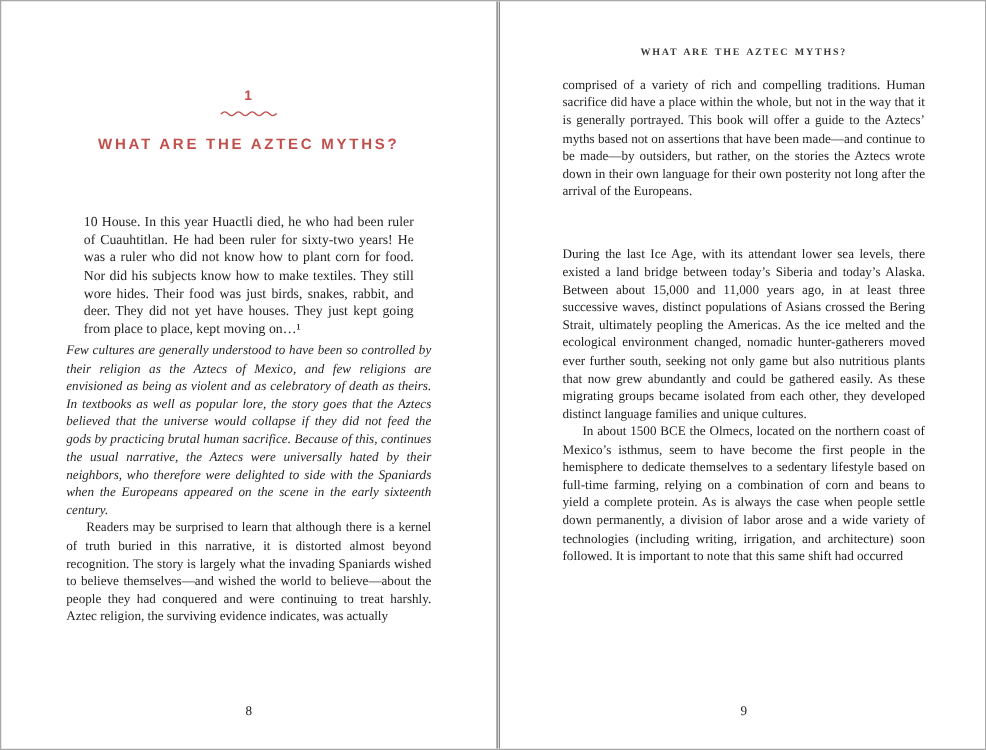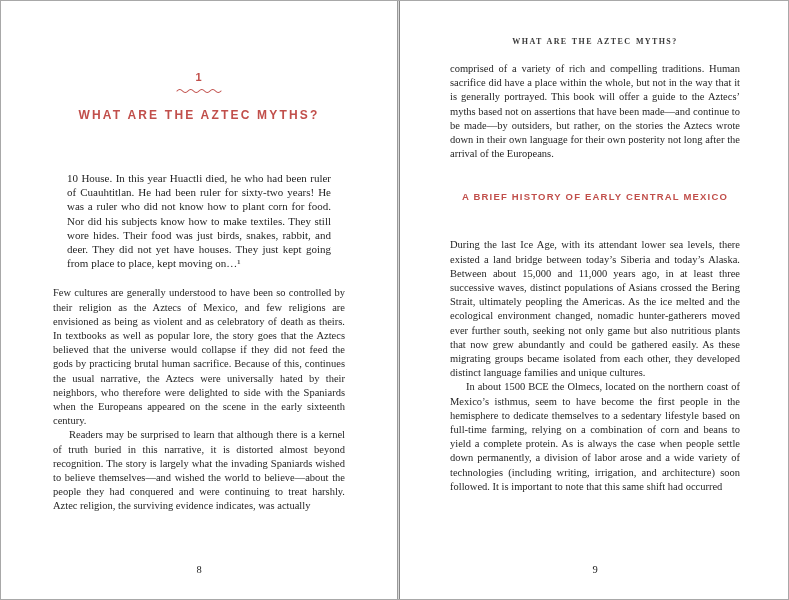--- a/index.html
+++ b/index.html
@@ -66,21 +66,21 @@
     color: #1f1f1f;
   }
 
   
   .body-para {
     font-size: 10.5px;
     line-height: 14.2px;
     text-align: justify;
     color: #1f1f1f;
   }
-  .first-after-epigraph { margin-top: 16px; }
+  .first-after-epigraph { margin-top: 4px; font-style: italic; }
   .indented { text-indent: 16px; }
 
   .folio {
     position: absolute;
     bottom: 34px;
     left: 0;
     right: 0;
     text-align: center;
     font-size: 10.5px;
     color: #222222;
@@ -135,21 +135,20 @@
     <div class="folio">8</div>
   </div>
 
   <div class="gutter-divider"></div>
 
   <div class="page page-right">
     <div class="running-header">WHAT ARE THE AZTEC MYTHS?</div>
 
     <p class="body-para first-after-header">comprised of a variety of rich and compelling traditions. Human sacrifice did have a place within the whole, but not in the way that it is generally portrayed. This book will offer a guide to the Aztecs’ myths based not on assertions that have been made—and continue to be made—by outsiders, but rather, on the stories the Aztecs wrote down in their own language for their own posterity not long after the arrival of the Europeans.</p>
 
-    <h2 class="section-heading">A BRIEF HISTORY OF EARLY CENTRAL MEXICO</h2>
 
     <p class="body-para first-after-heading">During the last Ice Age, with its attendant lower sea levels, there existed a land bridge between today’s Siberia and today’s Alaska. Between about 15,000 and 11,000 years ago, in at least three successive waves, distinct populations of Asians crossed the Bering Strait, ultimately peopling the Americas. As the ice melted and the ecological environment changed, nomadic hunter-gatherers moved ever further south, seeking not only game but also nutritious plants that now grew abundantly and could be gathered easily. As these migrating groups became isolated from each other, they developed distinct language families and unique cultures.</p>
 
     <p class="body-para indented">In about 1500 BCE the Olmecs, located on the northern coast of Mexico’s isthmus, seem to have become the first people in the hemisphere to dedicate themselves to a sedentary lifestyle based on full-time farming, relying on a combination of corn and beans to yield a complete protein. As is always the case when people settle down permanently, a division of labor arose and a wide variety of technologies (including writing, irrigation, and architecture) soon followed. It is important to note that this same shift had occurred</p>
 
     <div class="folio">9</div>
   </div>
 
 </div>
 

